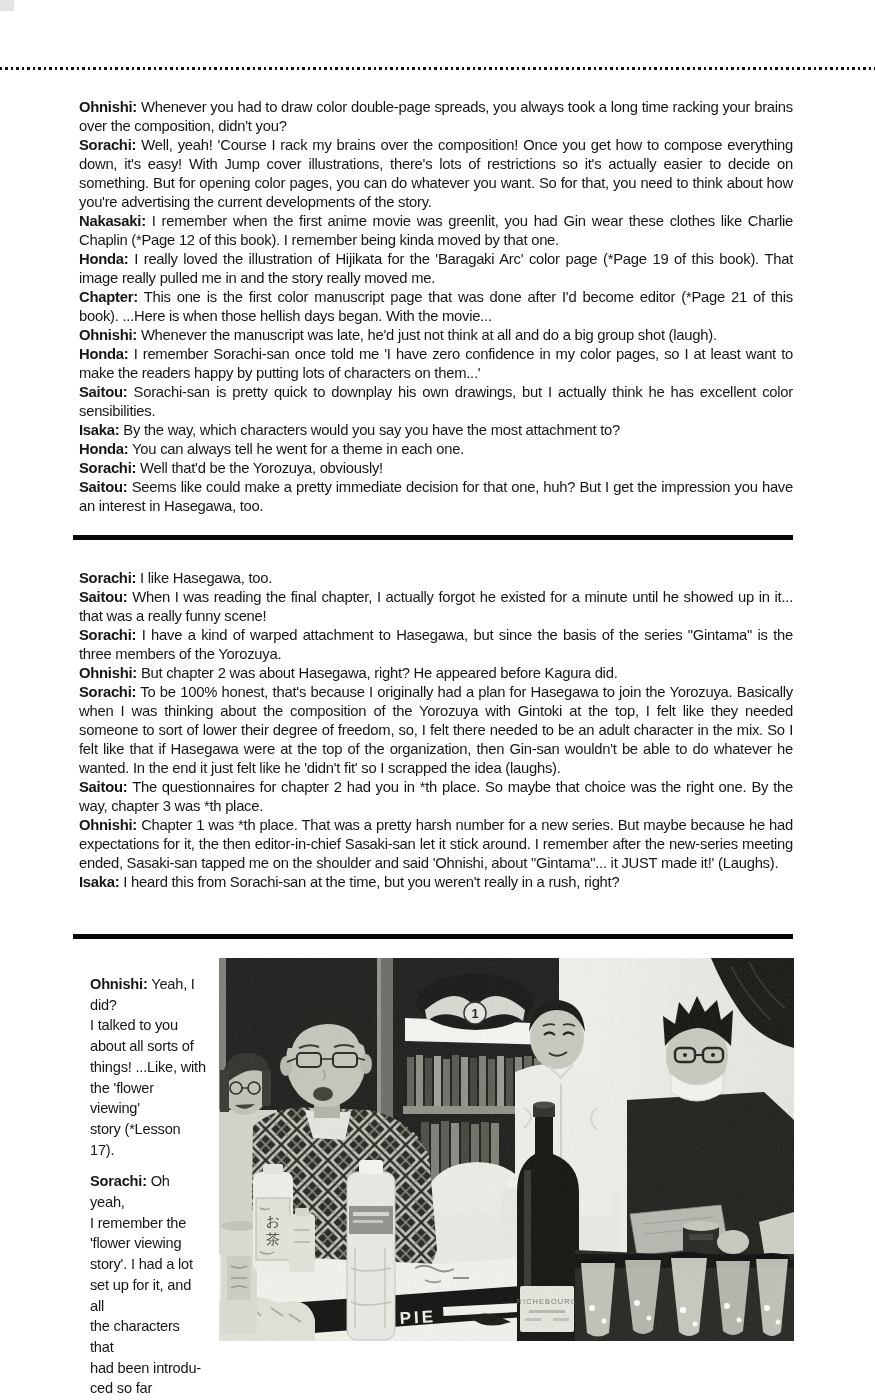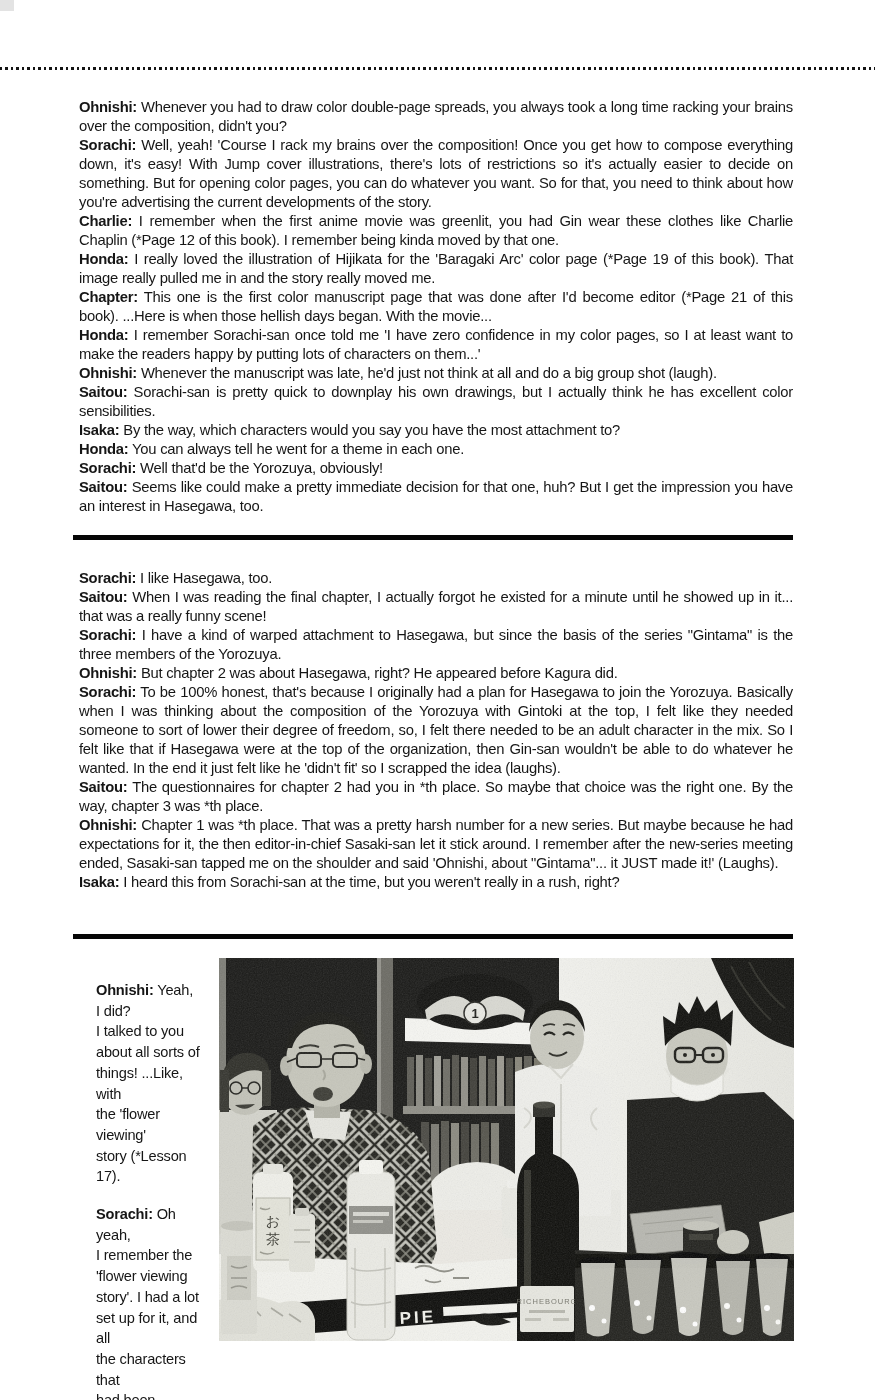--- a/index.html
+++ b/index.html
@@ -12,41 +12,41 @@
          font-size:14.8px;line-height:19px;letter-spacing:-0.25px;}
   .block p{margin:0;}
   .block b{font-weight:bold;}
   .block-1{top:98px;}
   .block-2{top:553px;margin-top:16px;}
   .rule{position:absolute;left:73px;width:720px;height:4.5px;background:#060606;border:0;margin:0;padding:0;}
   .rule-1{top:535px;}
   .rule-2{top:934px;}
   .side-col{position:absolute;left:79px;top:963px;width:138px;
             font-size:14.6px;line-height:20.7px;letter-spacing:-0.2px;text-align:left;}
-  .side-col p{margin:17px;}
+  .side-col p{margin:11px;}
   .photo{position:absolute;left:219px;top:958px;width:575px;height:383px;margin:0;padding:0;}
   .photo svg{display:block;width:100%;height:100%;}
   svg text{font-family:"Liberation Sans","DejaVu Sans",sans-serif;}
 </style>
 </head>
 <body>
 
 <div class="page">
 
   <div class="scan-artifact"></div>
   <div class="dotted-rule"></div>
 
   <section class="block block-1">
       <p><b>Ohnishi:</b> Whenever you had to draw color double-page spreads, you always took a long time racking your brains over the composition, didn't you?</p>
       <p><b>Sorachi:</b> Well, yeah! 'Course I rack my brains over the composition! Once you get how to compose everything down, it's easy! With Jump cover illustrations, there's lots of restrictions so it's actually easier to decide on something. But for opening color pages, you can do whatever you want. So for that, you need to think about how you're advertising the current developments of the story.</p>
-      <p><b>Charlie:</b> I remember when the first anime movie was greenlit, you had Gin wear these clothes like Charlie Chaplin (*Page 12 of this book). I remember being kinda moved by that one.</p>
+      <p><b>Nakasaki:</b> I remember when the first anime movie was greenlit, you had Gin wear these clothes like Charlie Chaplin (*Page 12 of this book). I remember being kinda moved by that one.</p>
       <p><b>Honda:</b> I really loved the illustration of Hijikata for the 'Baragaki Arc' color page (*Page 19 of this book). That image really pulled me in and the story really moved me.</p>
       <p><b>Chapter:</b> This one is the first color manuscript page that was done after I'd become editor (*Page 21 of this book). ...Here is when those hellish days began. With the movie...</p>
+      <p><b>Ohnishi:</b> Whenever the manuscript was late, he'd just not think at all and do a big group shot (laugh).</p>
       <p><b>Honda:</b> I remember Sorachi-san once told me 'I have zero confidence in my color pages, so I at least want to make the readers happy by putting lots of characters on them...'</p>
-      <p><b>Ohnishi:</b> Whenever the manuscript was late, he'd just not think at all and do a big group shot (laugh).</p>
       <p><b>Saitou:</b> Sorachi-san is pretty quick to downplay his own drawings, but I actually think he has excellent color sensibilities.</p>
       <p><b>Isaka:</b> By the way, which characters would you say you have the most attachment to?</p>
       <p><b>Honda:</b> You can always tell he went for a theme in each one.</p>
       <p><b>Sorachi:</b> Well that'd be the Yorozuya, obviously!</p>
       <p><b>Saitou:</b> Seems like could make a pretty immediate decision for that one, huh? But I get the impression you have an interest in Hasegawa, too.</p>
     </section>
 
   <hr class="rule rule-1">
 
   <section class="block block-2">

